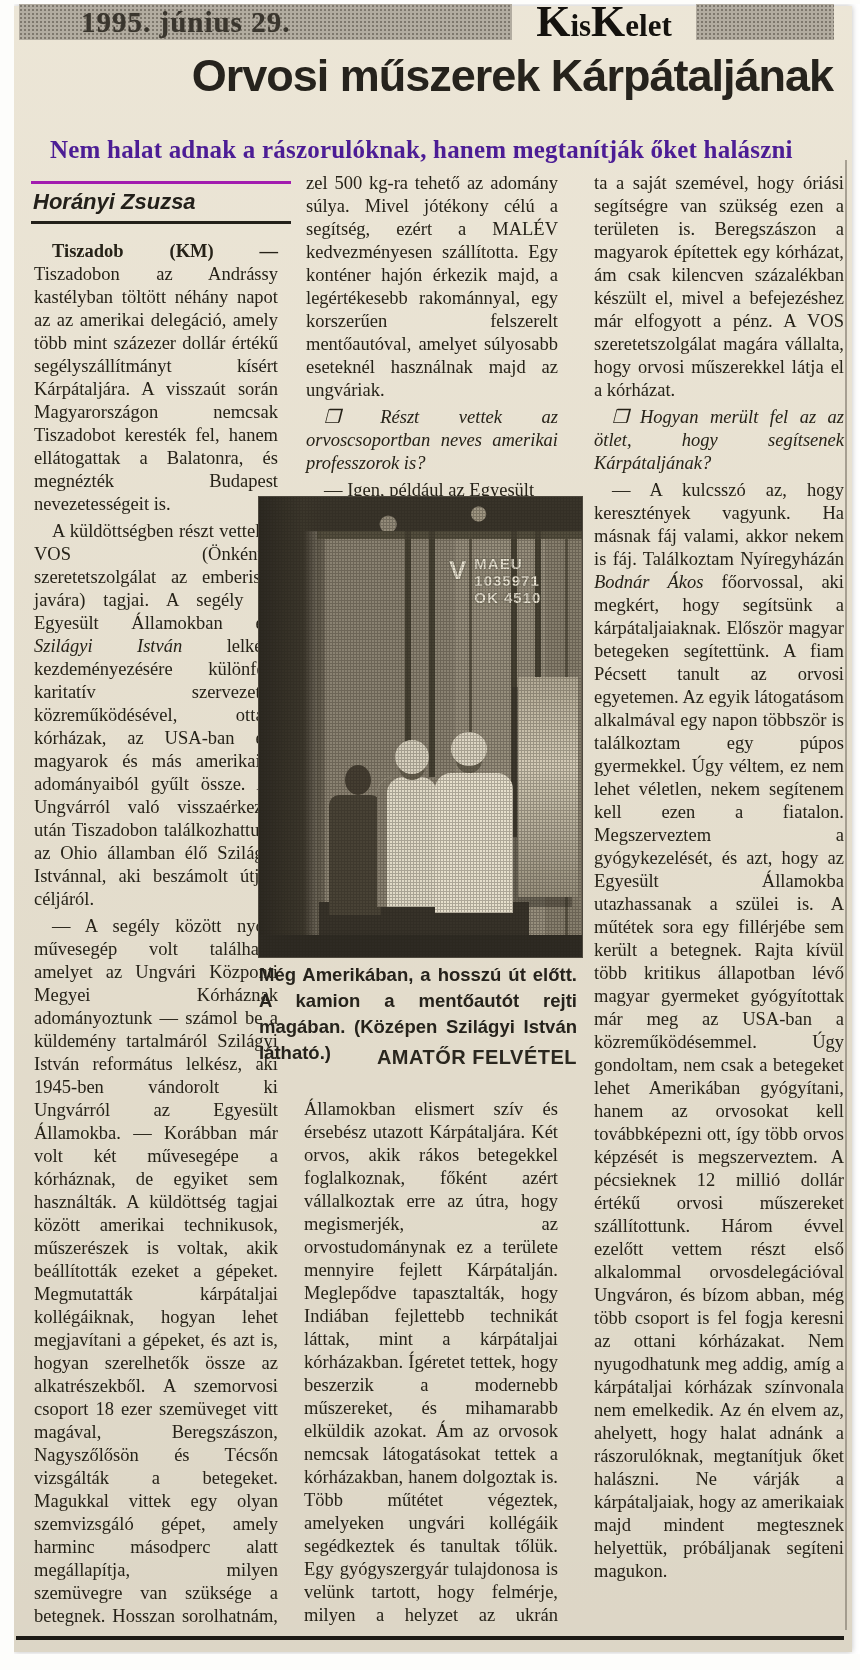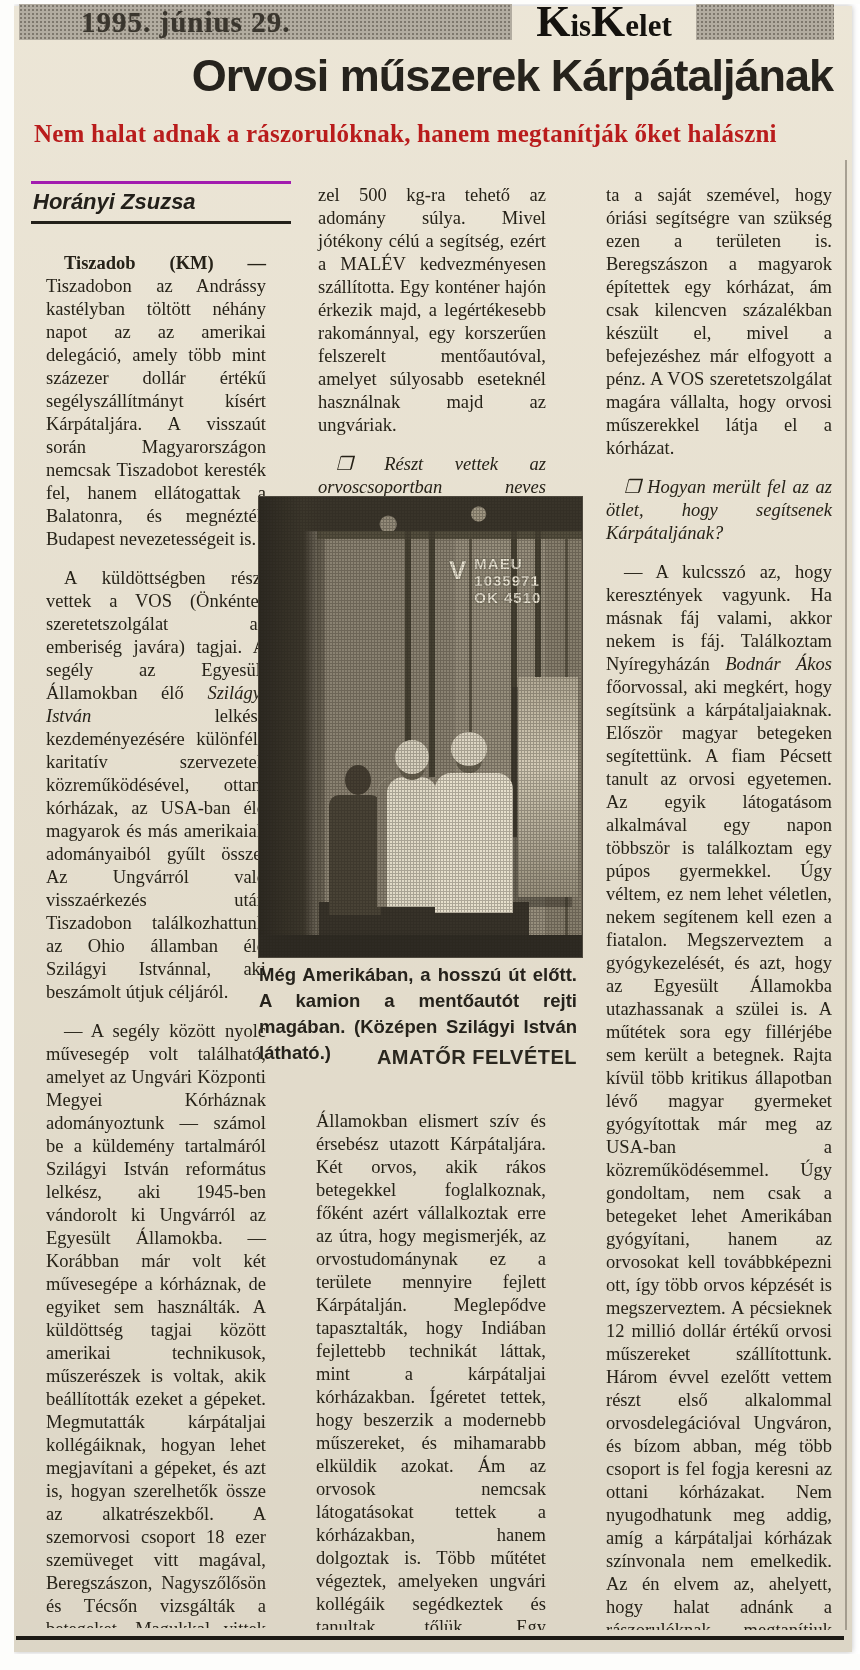--- a/index.html
+++ b/index.html
@@ -19,31 +19,31 @@
              padding-left:62px;letter-spacing:1px;text-shadow:0 0 1px #6d675c;}
   .masthead{width:172px;flex:0 0 auto;display:flex;align-items:baseline;justify-content:center;
             font-family:"Liberation Serif",serif;font-weight:bold;color:#14120e;padding:0 6px;}
   .masthead .bigk{font-size:44px;line-height:36px;}
   .masthead .small{font-size:31px;line-height:36px;}
   .band-right{width:138px;flex:0 0 auto;}
   
   .headline{position:absolute;left:33px;top:50px;width:800px;margin:0;
             font-family:"Liberation Sans",sans-serif;font-weight:bold;font-size:45px;
             letter-spacing:-1px;color:#26231d;white-space:nowrap;text-align:right;}
-  .subhead{position:absolute;left:34px;top:120px;width:790px;margin:0;
-           font-family:"Liberation Serif",serif;font-weight:bold;font-size:25px;color:#b91c1c;
+  .subhead{position:absolute;left:34px;top:120px;width:790px;margin:16px;
+           font-family:"Liberation Serif",serif;font-weight:bold;font-size:25px;color:#4c1d95;
            white-space:nowrap;letter-spacing:.2px;}
   
   .bybox{position:absolute;left:31px;top:181px;width:258px;border-top:3px solid #a21caf;
          border-bottom:3px solid #23201a;padding:5px 0 6px 2px;font-style:italic;}
   .byname{font-family:"Liberation Sans",sans-serif;font-weight:bold;font-size:22px;color:#23201a;}
   
   .col{position:absolute;font-size:18.5px;line-height:23px;text-align:justify;
        color:#262218;overflow:hidden;}
-  .col p{margin:16px;text-indent:18px;}
+  .col p{margin:4px;text-indent:18px;}
   .col p.noind{text-indent:0;}
   .col p.q{font-style:italic;}
   .col span.i{font-style:italic;}
   .col span.b{font-weight:bold;}
   .col1{left:30px;top:236px;width:252px;height:1392px;}
   .col2top{left:302px;top:168px;width:260px;height:330px;}
   .col2bot{left:300px;top:1094px;width:262px;height:536px;}
   .col3{left:590px;top:168px;width:258px;height:1462px;}
   
   .photo{position:absolute;left:259px;top:497px;width:323px;height:460px;background:#857e6f;

